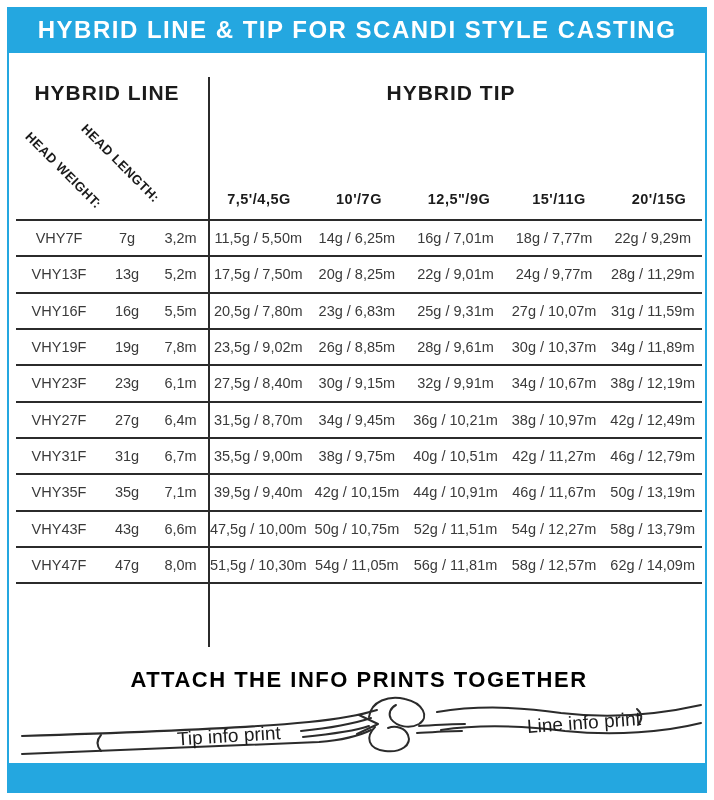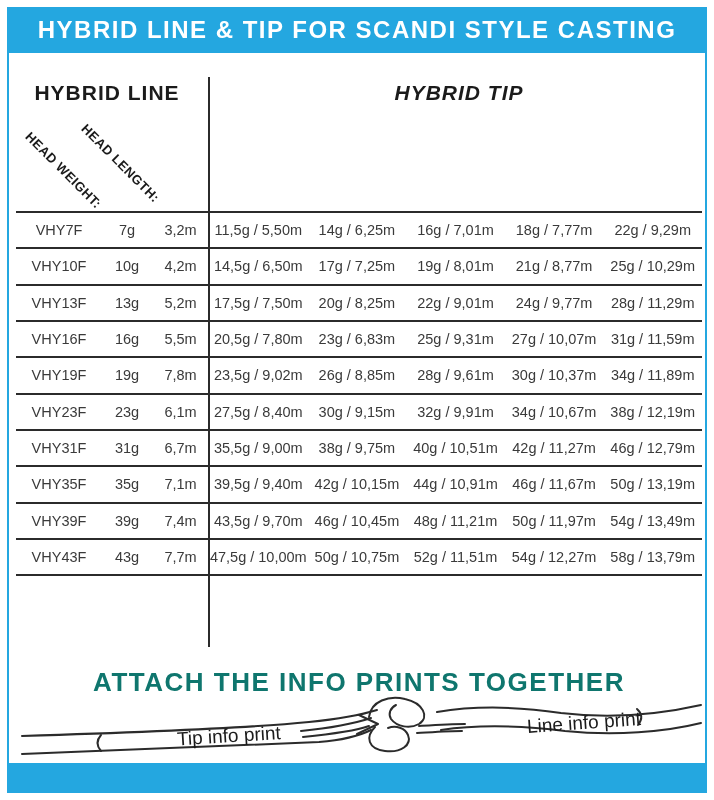--- a/index.html
+++ b/index.html
@@ -18,41 +18,41 @@
   .banner-title{color:#fff;font-size:24px;font-weight:bold;letter-spacing:1.5px;
     font-stretch:condensed;white-space:nowrap;}
 
   
   .content{position:absolute;left:7px;top:53px;width:700px;height:710px;background:#fff;
     border-left:2px solid var(--accent);border-right:2px solid var(--accent);}
 
   .section-title{position:absolute;font-size:21px;font-weight:bold;letter-spacing:1px;
     color:#1b1b1b;text-align:center;font-stretch:condensed;white-space:nowrap;}
   .line-title{left:0;top:28px;width:196px;}
-  .tip-title{left:200px;top:28px;width:500px;font-style:italic;}
+  .tip-title{left:192px;top:28px;width:500px;}
 
   .v-divider{position:absolute;left:199px;top:24px;width:2px;height:570px;background:var(--ink);}
 
   .diag-label{position:absolute;font-size:13px;font-weight:bold;letter-spacing:0.5px;color:#1b1b1b;
     transform:rotate(45deg);transform-origin:0 0;white-space:nowrap;font-stretch:condensed;}
   .head-weight{left:24px;top:76px;}
   .head-length{left:80px;top:68px;}
 
   .tip-cols{position:absolute;left:200px;top:138px;width:500px;display:grid;
     grid-template-columns:repeat(5,1fr);}
   .tip-col{font-size:14.5px;font-weight:bold;letter-spacing:0.5px;color:#1b1b1b;
     text-align:center;font-stretch:condensed;}
 
-  .rows{position:absolute;left:7px;top:158px;width:686px;border-top:2px solid var(--ink);}
+  .rows{position:absolute;left:7px;top:166px;width:686px;border-top:2px solid var(--ink);}
   .row{height:36.33px;border-bottom:2px solid var(--ink);display:grid;
     grid-template-columns:86px 50px 57px repeat(5,1fr);align-items:center;}
   .cell{font-size:14.5px;color:var(--text);text-align:center;white-space:nowrap;}
 
   .footer-heading{position:absolute;left:0;top:614px;width:700px;text-align:center;
-    font-size:26px;font-weight:bold;letter-spacing:1.5px;color:#0f766e;font-stretch:condensed;}
+    font-size:22px;font-weight:bold;letter-spacing:1.5px;color:#000000;font-stretch:condensed;}
 
   .knot-svg{position:absolute;left:0;top:640px;}
   .knot-svg path{stroke:var(--ink);stroke-width:2;fill:none;stroke-linecap:round;stroke-linejoin:round;}
   .knot-svg text{fill:#1b1b1b;font-family:"Liberation Sans",sans-serif;font-size:19px;font-weight:500;
     font-stretch:condensed;}
 
   .bottom-bar{position:absolute;left:7px;top:763px;width:700px;height:30px;background:var(--accent);}
 </style>
 </head>
 <body>
@@ -66,43 +66,40 @@
   <div class="content">
 
     <div class="section-title line-title">HYBRID LINE</div>
     <div class="section-title tip-title">HYBRID TIP</div>
 
     <div class="v-divider"></div>
 
     <div class="diag-label head-weight">HEAD WEIGHT:</div>
     <div class="diag-label head-length">HEAD LENGTH:</div>
 
+    <div class="tip-cols">
+      <div class="tip-col">7,5'/4,5G</div>
+      <div class="tip-col">10'/7G</div>
+      <div class="tip-col">12,5"/9G</div>
+      <div class="tip-col">15'/11G</div>
+      <div class="tip-col">20'/15G</div>
+    </div>
 
     <div class="rows" id="rows">
       <div class="row">
         <div class="cell">VHY7F</div>
         <div class="cell">7g</div>
         <div class="cell">3,2m</div>
         <div class="cell">11,5g / 5,50m</div>
         <div class="cell">14g / 6,25m</div>
         <div class="cell">16g / 7,01m</div>
         <div class="cell">18g / 7,77m</div>
         <div class="cell">22g / 9,29m</div>
       </div>
 
-      <div class="row">
-        <div class="cell">VHY10F</div>
-        <div class="cell">10g</div>
-        <div class="cell">4,2m</div>
-        <div class="cell">14,5g / 6,50m</div>
-        <div class="cell">17g / 7,25m</div>
-        <div class="cell">19g / 8,01m</div>
-        <div class="cell">21g / 8,77m</div>
-        <div class="cell">25g / 10,29m</div>
-      </div>
 
       <div class="row">
         <div class="cell">VHY13F</div>
         <div class="cell">13g</div>
         <div class="cell">5,2m</div>
         <div class="cell">17,5g / 7,50m</div>
         <div class="cell">20g / 8,25m</div>
         <div class="cell">22g / 9,01m</div>
         <div class="cell">24g / 9,77m</div>
         <div class="cell">28g / 11,29m</div>
@@ -134,20 +131,30 @@
         <div class="cell">VHY23F</div>
         <div class="cell">23g</div>
         <div class="cell">6,1m</div>
         <div class="cell">27,5g / 8,40m</div>
         <div class="cell">30g / 9,15m</div>
         <div class="cell">32g / 9,91m</div>
         <div class="cell">34g / 10,67m</div>
         <div class="cell">38g / 12,19m</div>
       </div>
 
+      <div class="row">
+        <div class="cell">VHY27F</div>
+        <div class="cell">27g</div>
+        <div class="cell">6,4m</div>
+        <div class="cell">31,5g / 8,70m</div>
+        <div class="cell">34g / 9,45m</div>
+        <div class="cell">36g / 10,21m</div>
+        <div class="cell">38g / 10,97m</div>
+        <div class="cell">42g / 12,49m</div>
+      </div>
 
       <div class="row">
         <div class="cell">VHY31F</div>
         <div class="cell">31g</div>
         <div class="cell">6,7m</div>
         <div class="cell">35,5g / 9,00m</div>
         <div class="cell">38g / 9,75m</div>
         <div class="cell">40g / 10,51m</div>
         <div class="cell">42g / 11,27m</div>
         <div class="cell">46g / 12,79m</div>
@@ -157,42 +164,42 @@
         <div class="cell">VHY35F</div>
         <div class="cell">35g</div>
         <div class="cell">7,1m</div>
         <div class="cell">39,5g / 9,40m</div>
         <div class="cell">42g / 10,15m</div>
         <div class="cell">44g / 10,91m</div>
         <div class="cell">46g / 11,67m</div>
         <div class="cell">50g / 13,19m</div>
       </div>
 
-      <div class="row">
-        <div class="cell">VHY39F</div>
-        <div class="cell">39g</div>
-        <div class="cell">7,4m</div>
-        <div class="cell">43,5g / 9,70m</div>
-        <div class="cell">46g / 10,45m</div>
-        <div class="cell">48g / 11,21m</div>
-        <div class="cell">50g / 11,97m</div>
-        <div class="cell">54g / 13,49m</div>
-      </div>
 
       <div class="row">
         <div class="cell">VHY43F</div>
         <div class="cell">43g</div>
-        <div class="cell">7,7m</div>
+        <div class="cell">6,6m</div>
         <div class="cell">47,5g / 10,00m</div>
         <div class="cell">50g / 10,75m</div>
         <div class="cell">52g / 11,51m</div>
         <div class="cell">54g / 12,27m</div>
         <div class="cell">58g / 13,79m</div>
       </div>
 
+      <div class="row">
+        <div class="cell">VHY47F</div>
+        <div class="cell">47g</div>
+        <div class="cell">8,0m</div>
+        <div class="cell">51,5g / 10,30m</div>
+        <div class="cell">54g / 11,05m</div>
+        <div class="cell">56g / 11,81m</div>
+        <div class="cell">58g / 12,57m</div>
+        <div class="cell">62g / 14,09m</div>
+      </div>
     </div>
 
     <div class="footer-heading">ATTACH THE INFO PRINTS TOGETHER</div>
 
     <svg class="knot-svg" width="700" height="68" viewBox="0 0 700 68">
 
       <path d="M 13 43 C 110 40 230 36 300 29 C 330 26 352 22 368 17"></path>
       <path d="M 13 61 C 120 57 240 51 310 49 C 335 47 352 42 362 37"></path>
       <path d="M 92 42 Q 85 50 92 58"></path>
 

